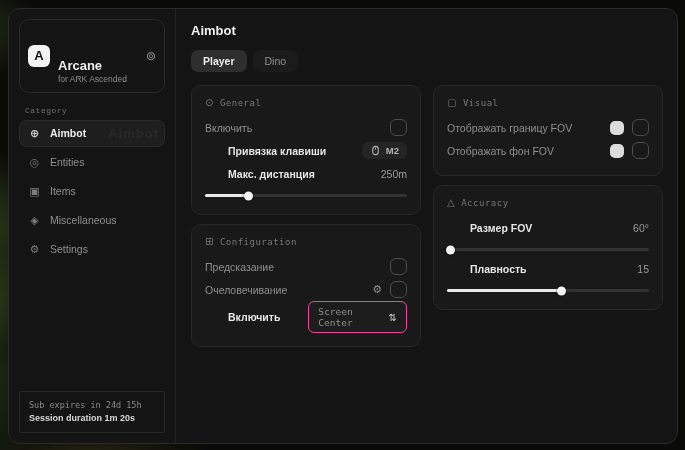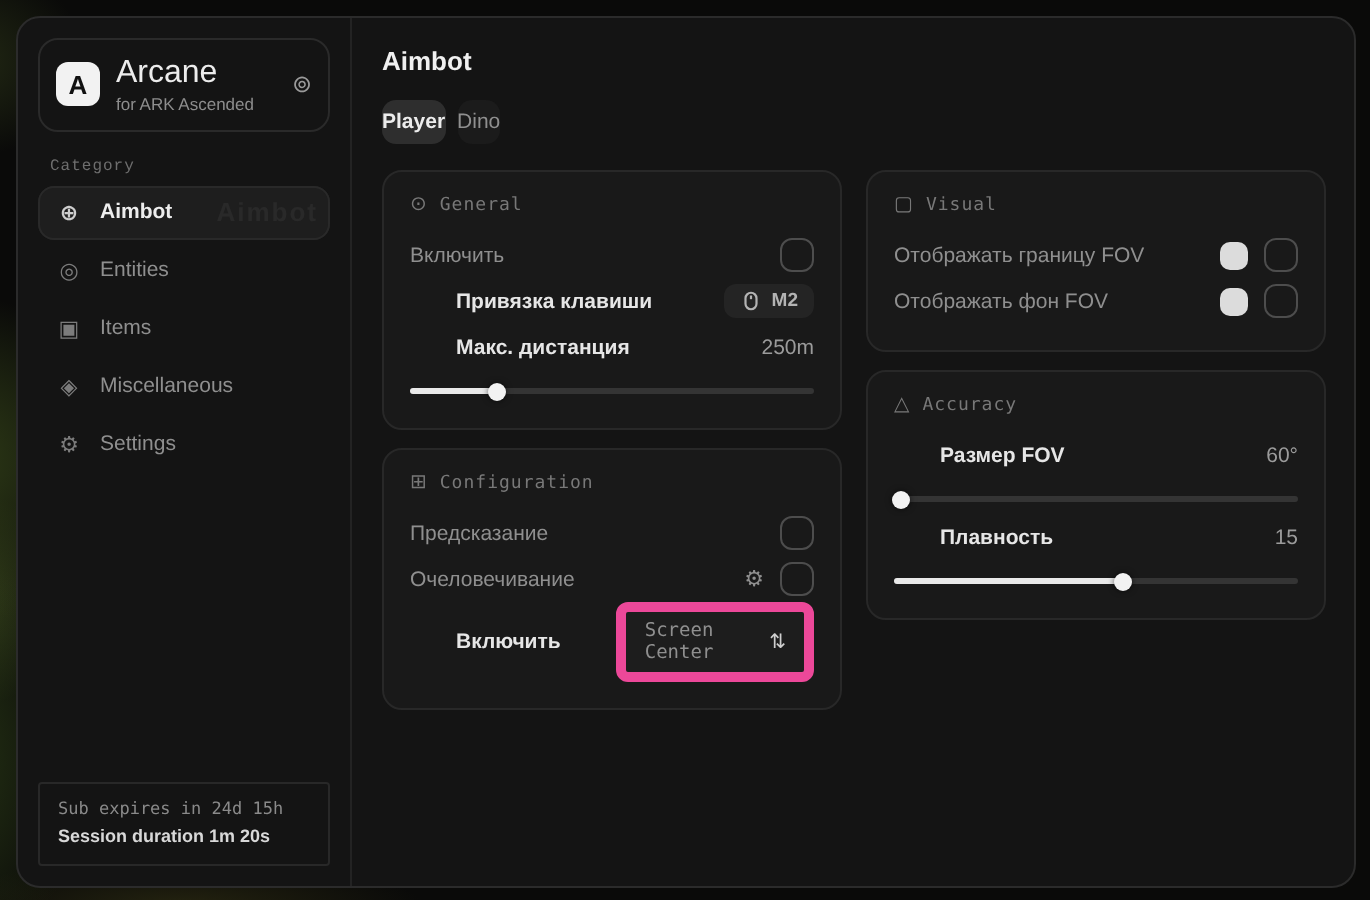--- a/index.html
+++ b/index.html
@@ -41,21 +41,21 @@
     display:flex; align-items:center; gap:8px;
   }
   .brand-logo {
     width:22px; height:22px; border-radius:6px;
     background:#f2f2f2; color:#111;
     font-weight:bold; font-size:13px;
     display:flex; align-items:center; justify-content:center;
     flex:0 0 22px;
   }
   .brand-text { flex:1; line-height:1.25; min-width:0; }
-  .brand-title { font-size:16px; font-weight:normal; color:#ececec; }
+  .brand-title { font-size:13px; font-weight:bold; color:#ececec;margin-top:31px; }
   .brand-sub { font-size:8.5px; color:#8d8d8d; white-space:nowrap; }
   .brand-action { color:#9a9a9a; font-size:12px; cursor:pointer; font-family:"DejaVu Sans", sans-serif; }
   .category {
     margin:13px 6px 5px 6px;
     font-family:Liberation Mono, monospace;
     font-size:8px; letter-spacing:0.5px;
     color:#6e6e6e;
   }
   .nav { display:flex; flex-direction:column; gap:2px; }
   .nav-item {
@@ -80,21 +80,21 @@
     border:1px solid #282828; border-radius:2px;
     padding:7px 9px; line-height:1.5;
   }
   .footer-line1 { font-family:"DejaVu Sans Mono", monospace; font-size:8.5px; color:#8a8a8a; white-space:nowrap; }
   .footer-line2 { font-size:9px; font-weight:bold; color:#d8d8d8; }
   
   .main { flex:1; padding:14px 14px 14px 15px; display:flex; flex-direction:column; }
   .page-title { font-size:13px; font-weight:bold; color:#f0f0f0; }
   .tabs { display:flex; gap:6px; margin-top:12px; }
   .tab {
-    padding:5px 0; border-radius:7px;
+    padding:5px 12px; border-radius:7px;
     font-size:10.5px; color:#8f8f8f; background:#1b1b1b;
     cursor:pointer;
   }
   .tab.active { background:#2e2e2e; color:#ececec; font-weight:bold; }
   .content {
     margin-top:13px;
     display:grid; grid-template-columns:1fr 1fr; gap:12px;
     align-items:start;
   }
   .col { display:flex; flex-direction:column; gap:9px; }
@@ -144,21 +144,21 @@
     background:#e9e9e9; border-radius:2px;
   }
   .slider-thumb {
     position:absolute; right:-4px; top:50%;
     width:9px; height:9px; border-radius:50%;
     background:#f2f2f2; transform:translateY(-50%);
     box-shadow:0 0 3px rgba(0,0,0,.6);
   }
   .dropdown {
     display:flex; align-items:center; gap:9px;
-    border:5px solid #ec4899; border-radius:6px;
+    border:1px solid #ec4899; border-radius:6px;
     background:#1d1d1d;
     padding:4px 9px; cursor:pointer;
   }
   .dropdown-value { font-size:9.5px; color:#8f8f8f; font-family:"DejaVu Sans Mono", monospace; }
   .dropdown-icon { font-size:10px; color:#cfcfcf; font-family:"DejaVu Sans", sans-serif; }
 </style>
 </head>
 <body>
 
 <div class="game-bg"></div>

